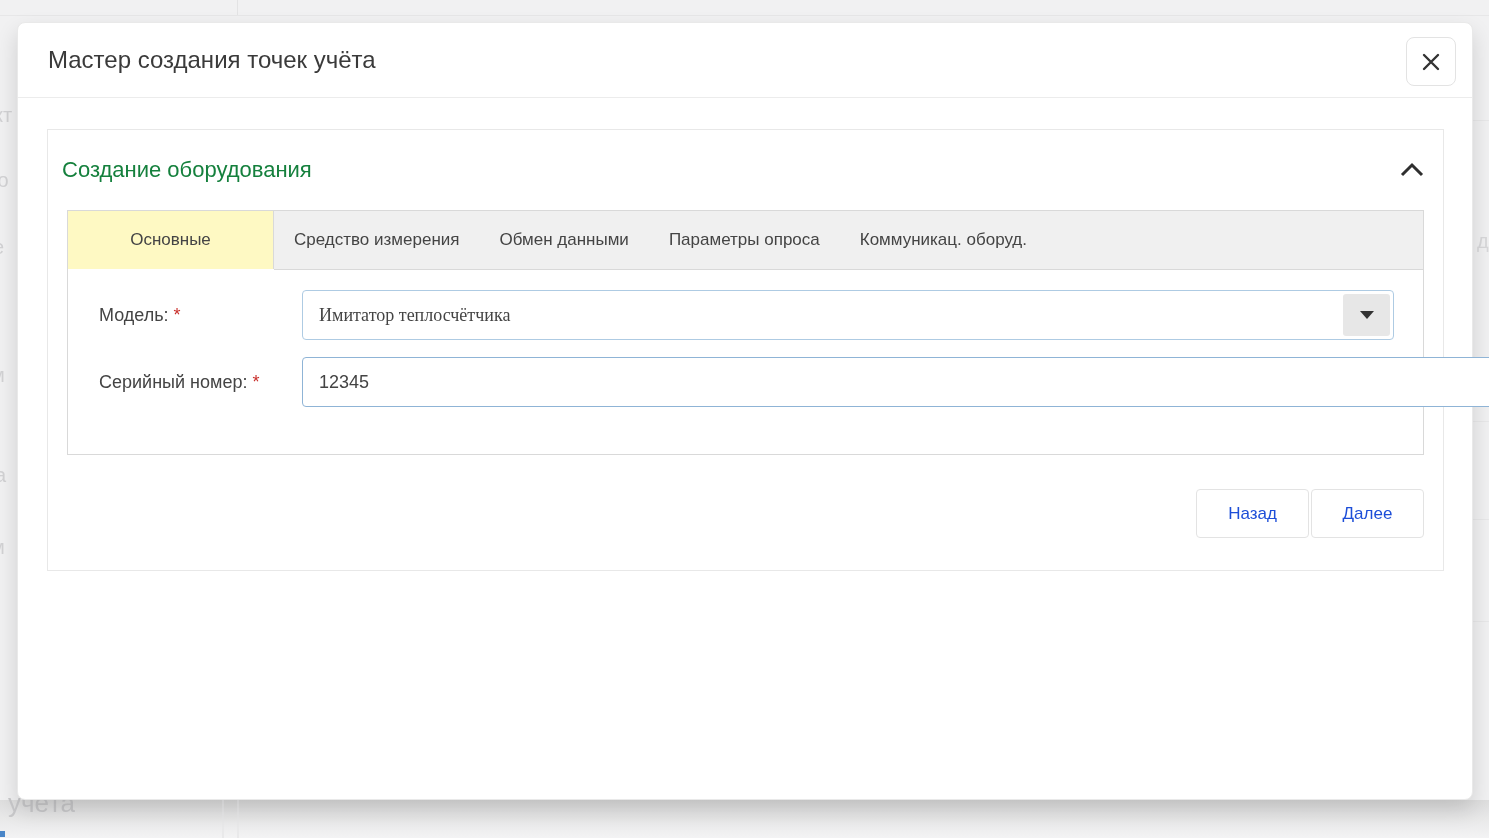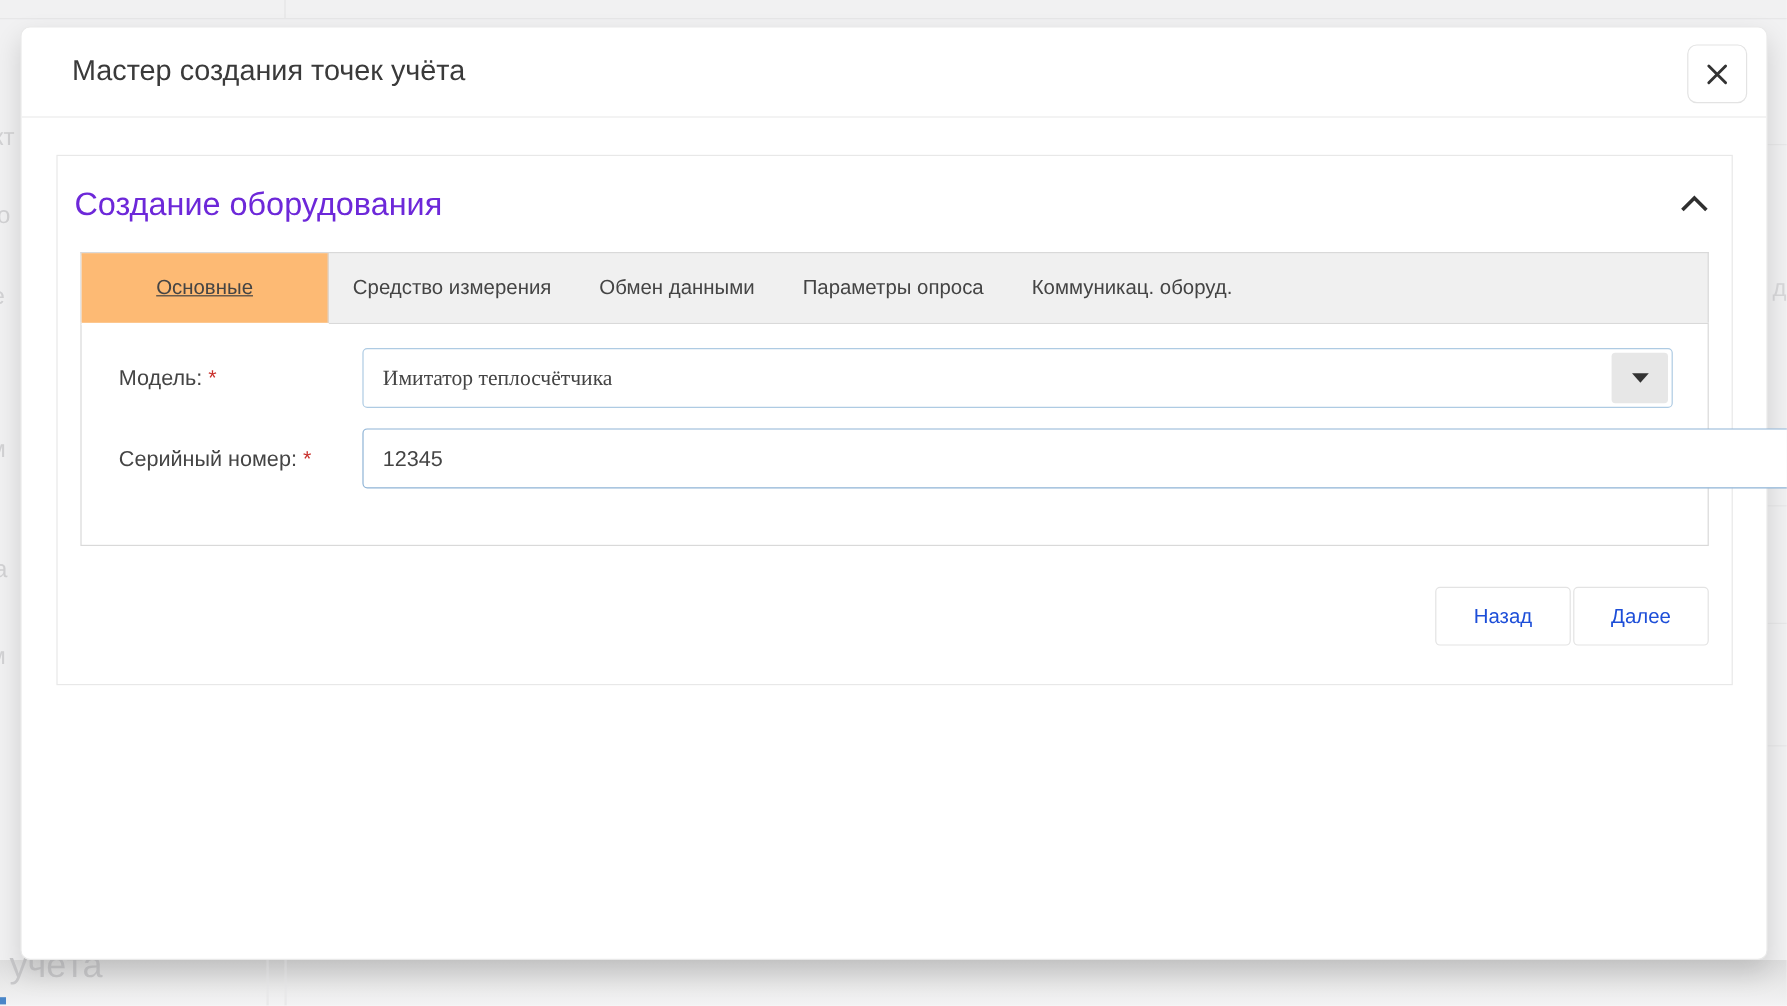--- a/index.html
+++ b/index.html
@@ -11,70 +11,70 @@
   }
   
   .bg-layer{position:absolute;inset:0;z-index:0;}
   .bg-topline{position:absolute;left:0;top:15px;width:100%;height:1px;background:#e7e7e8;}
   .bg-vline-top{position:absolute;left:237px;top:0;width:1px;height:15px;background:#e3e3e4;}
   .bg-frag{position:absolute;color:#d2d2d4;font-size:20px;line-height:20px;}
   .bg-frag-right{position:absolute;color:#d8d8da;font-size:20px;}
   .bg-rline{position:absolute;right:0;width:16px;height:1px;background:#e8e8e9;}
   .bg-bottom{position:absolute;left:0;top:800px;width:100%;height:38px;
     background:linear-gradient(to bottom,#dedede,#f3f3f4);}
-  .bg-bottom-text{position:absolute;left:8px;top:788px;font-size:30px;color:#c9c9cb;}
+  .bg-bottom-text{position:absolute;left:8px;top:788px;font-size:26px;color:#c9c9cb;}
   .bg-vline-b1{position:absolute;left:222px;top:800px;width:2px;height:38px;background:#e9e9ea;}
   .bg-vline-b2{position:absolute;left:237px;top:800px;width:2px;height:38px;background:#e9e9ea;}
   .bg-dot{position:absolute;left:0;top:831px;width:5px;height:6px;background:#4a86c8;}
 
   
   .modal{
     position:absolute;left:17px;top:22px;width:1456px;height:778px;z-index:2;
     background:#fff;border:1px solid #e9e9e9;border-radius:8px;
     box-shadow:0 10px 22px rgba(0,0,0,.14);
     box-sizing:border-box;
   }
   .modal-header{
     position:relative;height:75px;border-bottom:1px solid #ececec;
-    display:flex;align-items:center;padding:0 42px;box-sizing:border-box;
+    display:flex;align-items:center;padding:0 30px;box-sizing:border-box;
   }
   .modal-title{font-size:24px;color:#3a3a3a;font-weight:400;}
   .close-btn{
     position:absolute;right:16px;top:14px;width:50px;height:49px;
     background:#fff;border:1px solid #e3e3e3;border-radius:8px;
     display:flex;align-items:center;justify-content:center;cursor:pointer;padding:0;
   }
 
   
   .panel{
     position:absolute;left:29px;top:106px;width:1397px;height:442px;
     border:1px solid #e8e8e8;box-sizing:border-box;background:#fff;
   }
   .panel-header{position:relative;height:80px;display:flex;align-items:center;padding:0 14px;box-sizing:border-box;}
-  .panel-title{font-size:27px;color:#6d28d9;}
+  .panel-title{font-size:22px;color:#15803d;}
   .collapse-btn{
     position:absolute;right:14px;top:26px;width:34px;height:28px;
     background:transparent;border:none;display:flex;align-items:center;justify-content:center;cursor:pointer;padding:0;
   }
 
   
   .tabstrip{
     margin:0 19px;height:59px;background:#f0f0f0;
     border:1px solid #d9d9d9;border-bottom:0;box-sizing:border-box;
     display:flex;align-items:stretch;
   }
   .tab{
     display:flex;align-items:center;justify-content:center;
     font-size:17px;color:#444;cursor:pointer;white-space:nowrap;
     padding:0 20px;position:relative;
   }
   .tab.active{
-    width:206px;padding:0;background:#fdba74;
+    width:206px;padding:0;background:#fef9c3;
     border-right:1px solid #d9d9d9;box-sizing:border-box;
-    box-shadow:0 2px 0 #fff;z-index:3;text-decoration:underline;
+    box-shadow:0 2px 0 #fff;z-index:3;
   }
   .tab-content{
     margin:0 19px;height:186px;background:#fff;
     border:1px solid #d9d9d9;box-sizing:border-box;position:relative;
   }
 
   
   .form-row{position:absolute;left:0;width:100%;display:flex;align-items:center;}
   .form-row.row1{top:20px;height:50px;}
   .form-row.row2{top:87px;height:50px;}

